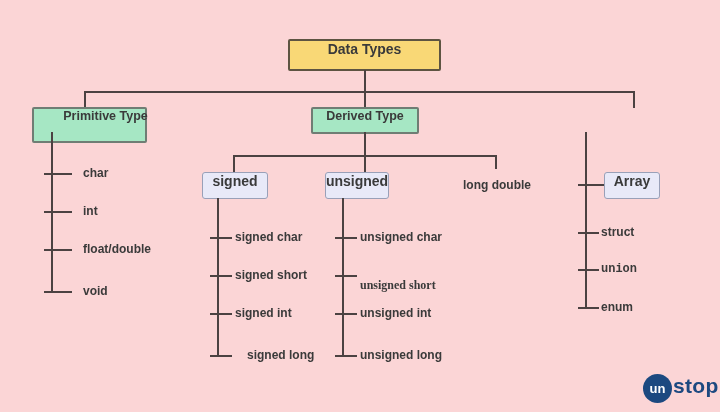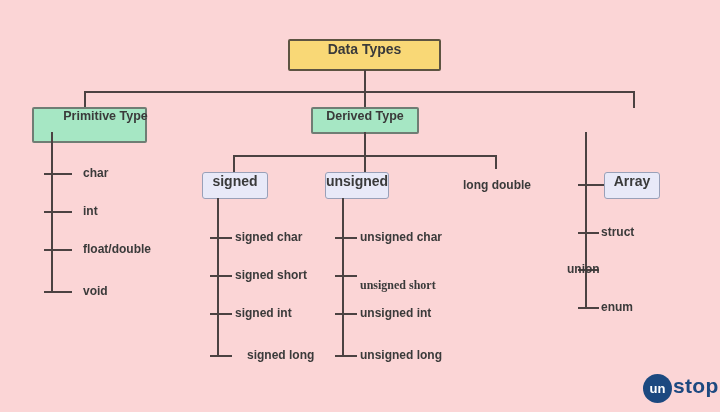--- a/index.html
+++ b/index.html
@@ -127,21 +127,21 @@
 
   <div class="vline" style="left:585px;top:132px;height:177px;"></div>
   <div class="hline" style="left:578px;top:184px;width:26px;"></div>
   <div class="box sub" style="left:604px;top:172px;width:56px;height:27px;">
     <span>Array</span>
   </div>
   <div class="hline" style="left:578px;top:232px;width:21px;"></div>
   <div class="hline" style="left:578px;top:269px;width:21px;"></div>
   <div class="hline" style="left:578px;top:307px;width:21px;"></div>
   <div class="leaf" style="left:601px;top:224px;">struct</div>
-  <div class="leaf" style="left:567px;top:261px;">union</div>
+  <div class="leaf" style="left:601px;top:261px;font-family:Liberation Mono, monospace;">union</div>
   <div class="leaf" style="left:601px;top:299px;">enum</div>
 
   <div class="logo">
     <div class="logo-circle">
       <span>un</span>
     </div>
     <span class="logo-suffix">stop</span>
   </div>
 
 </div>

